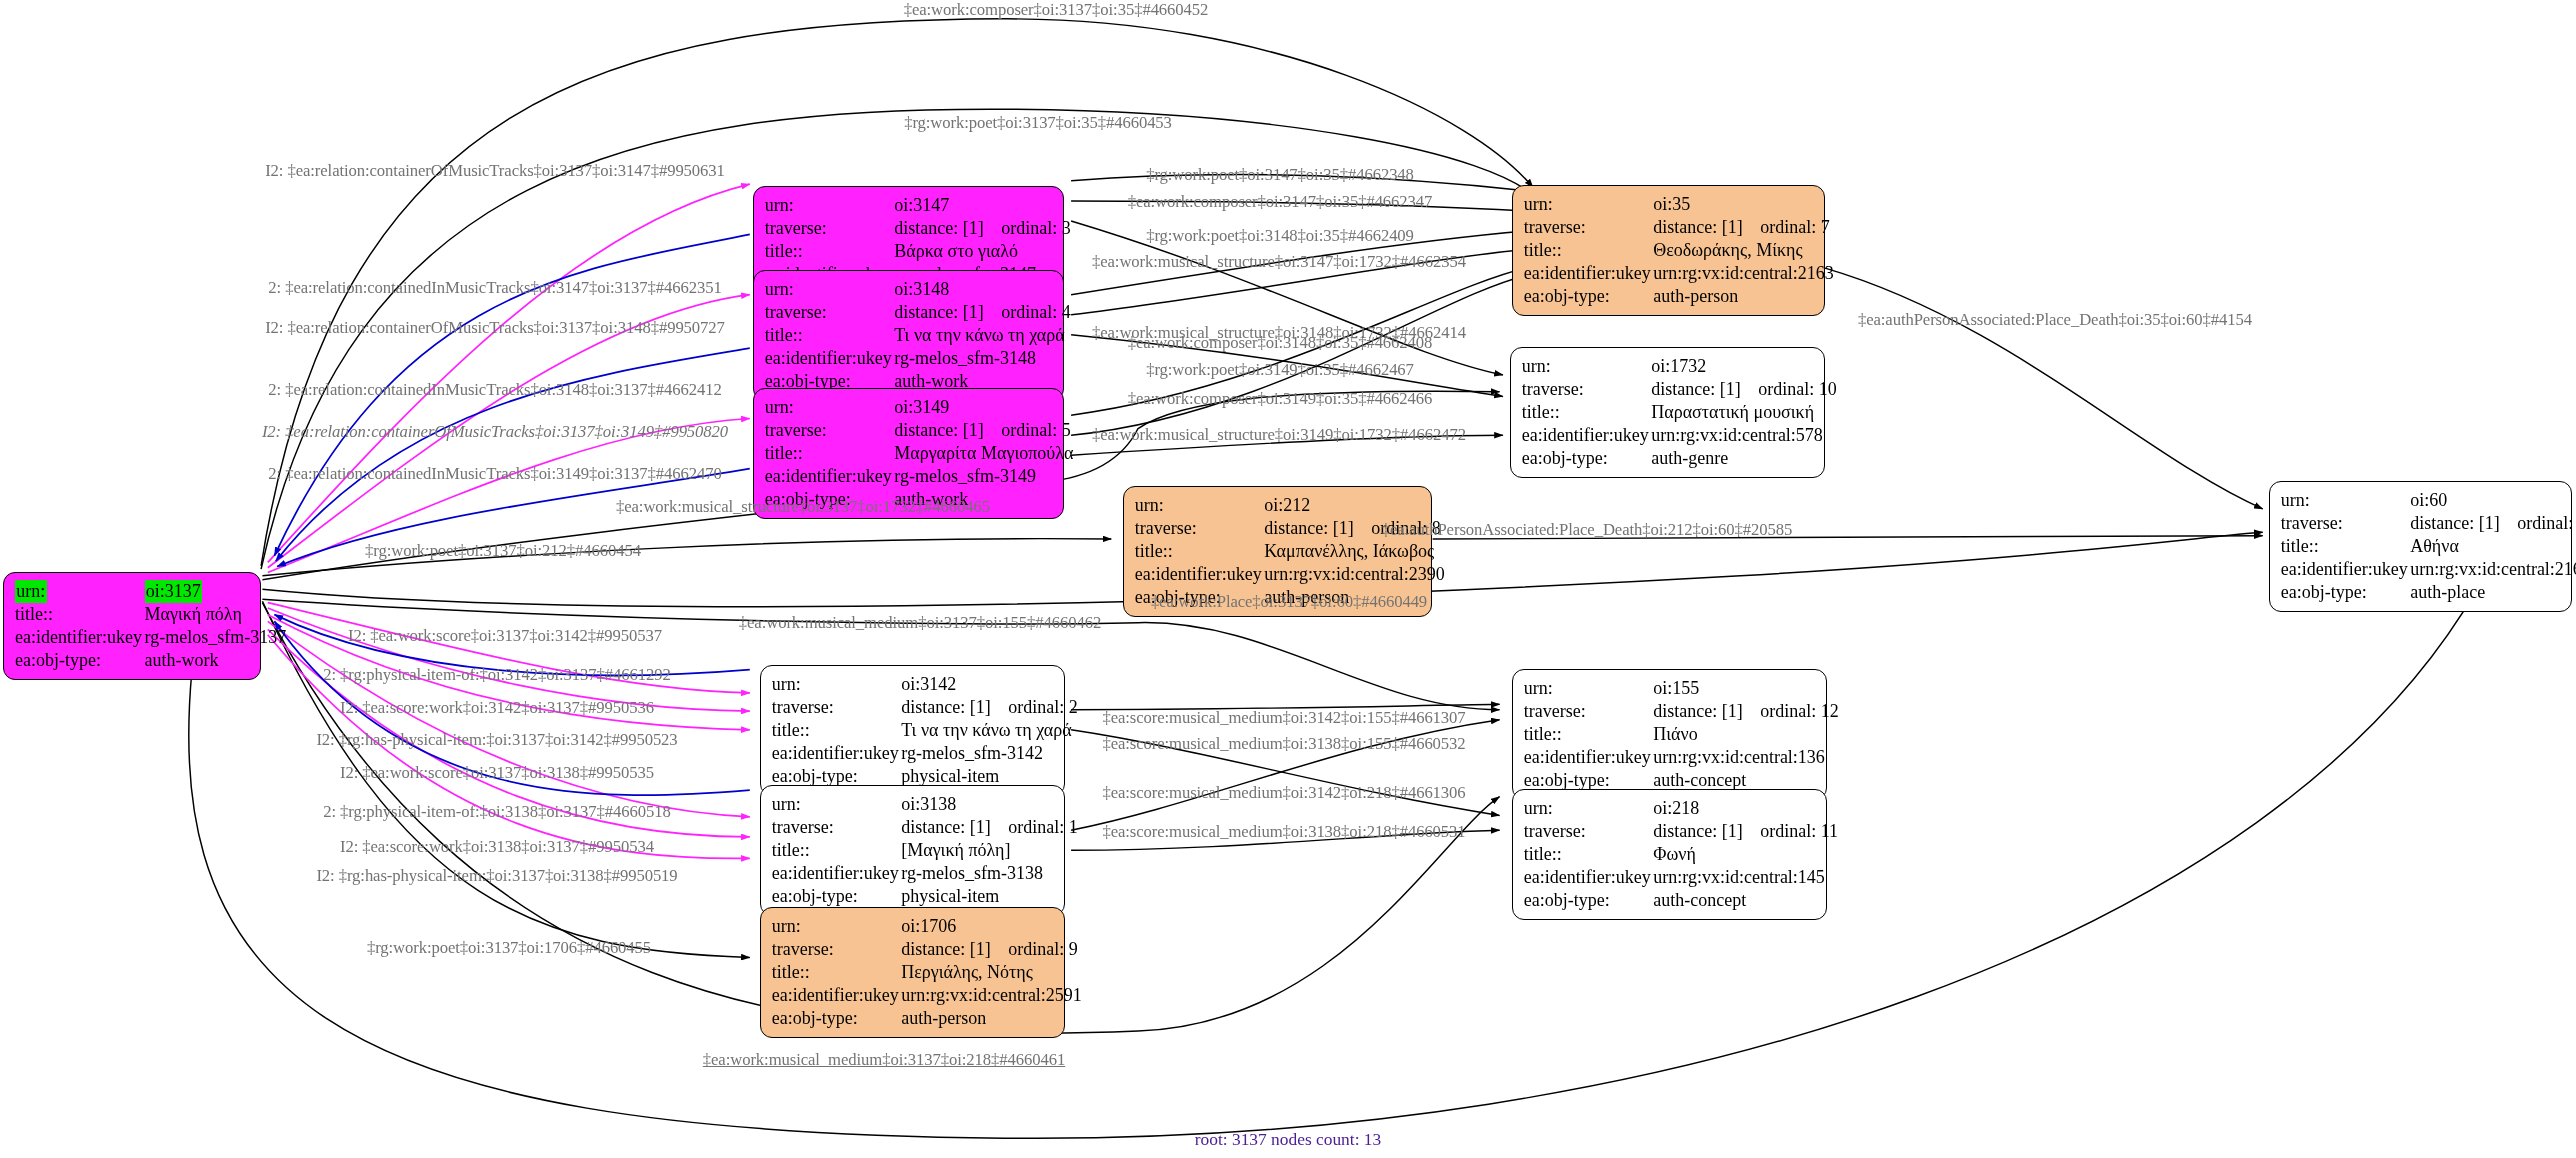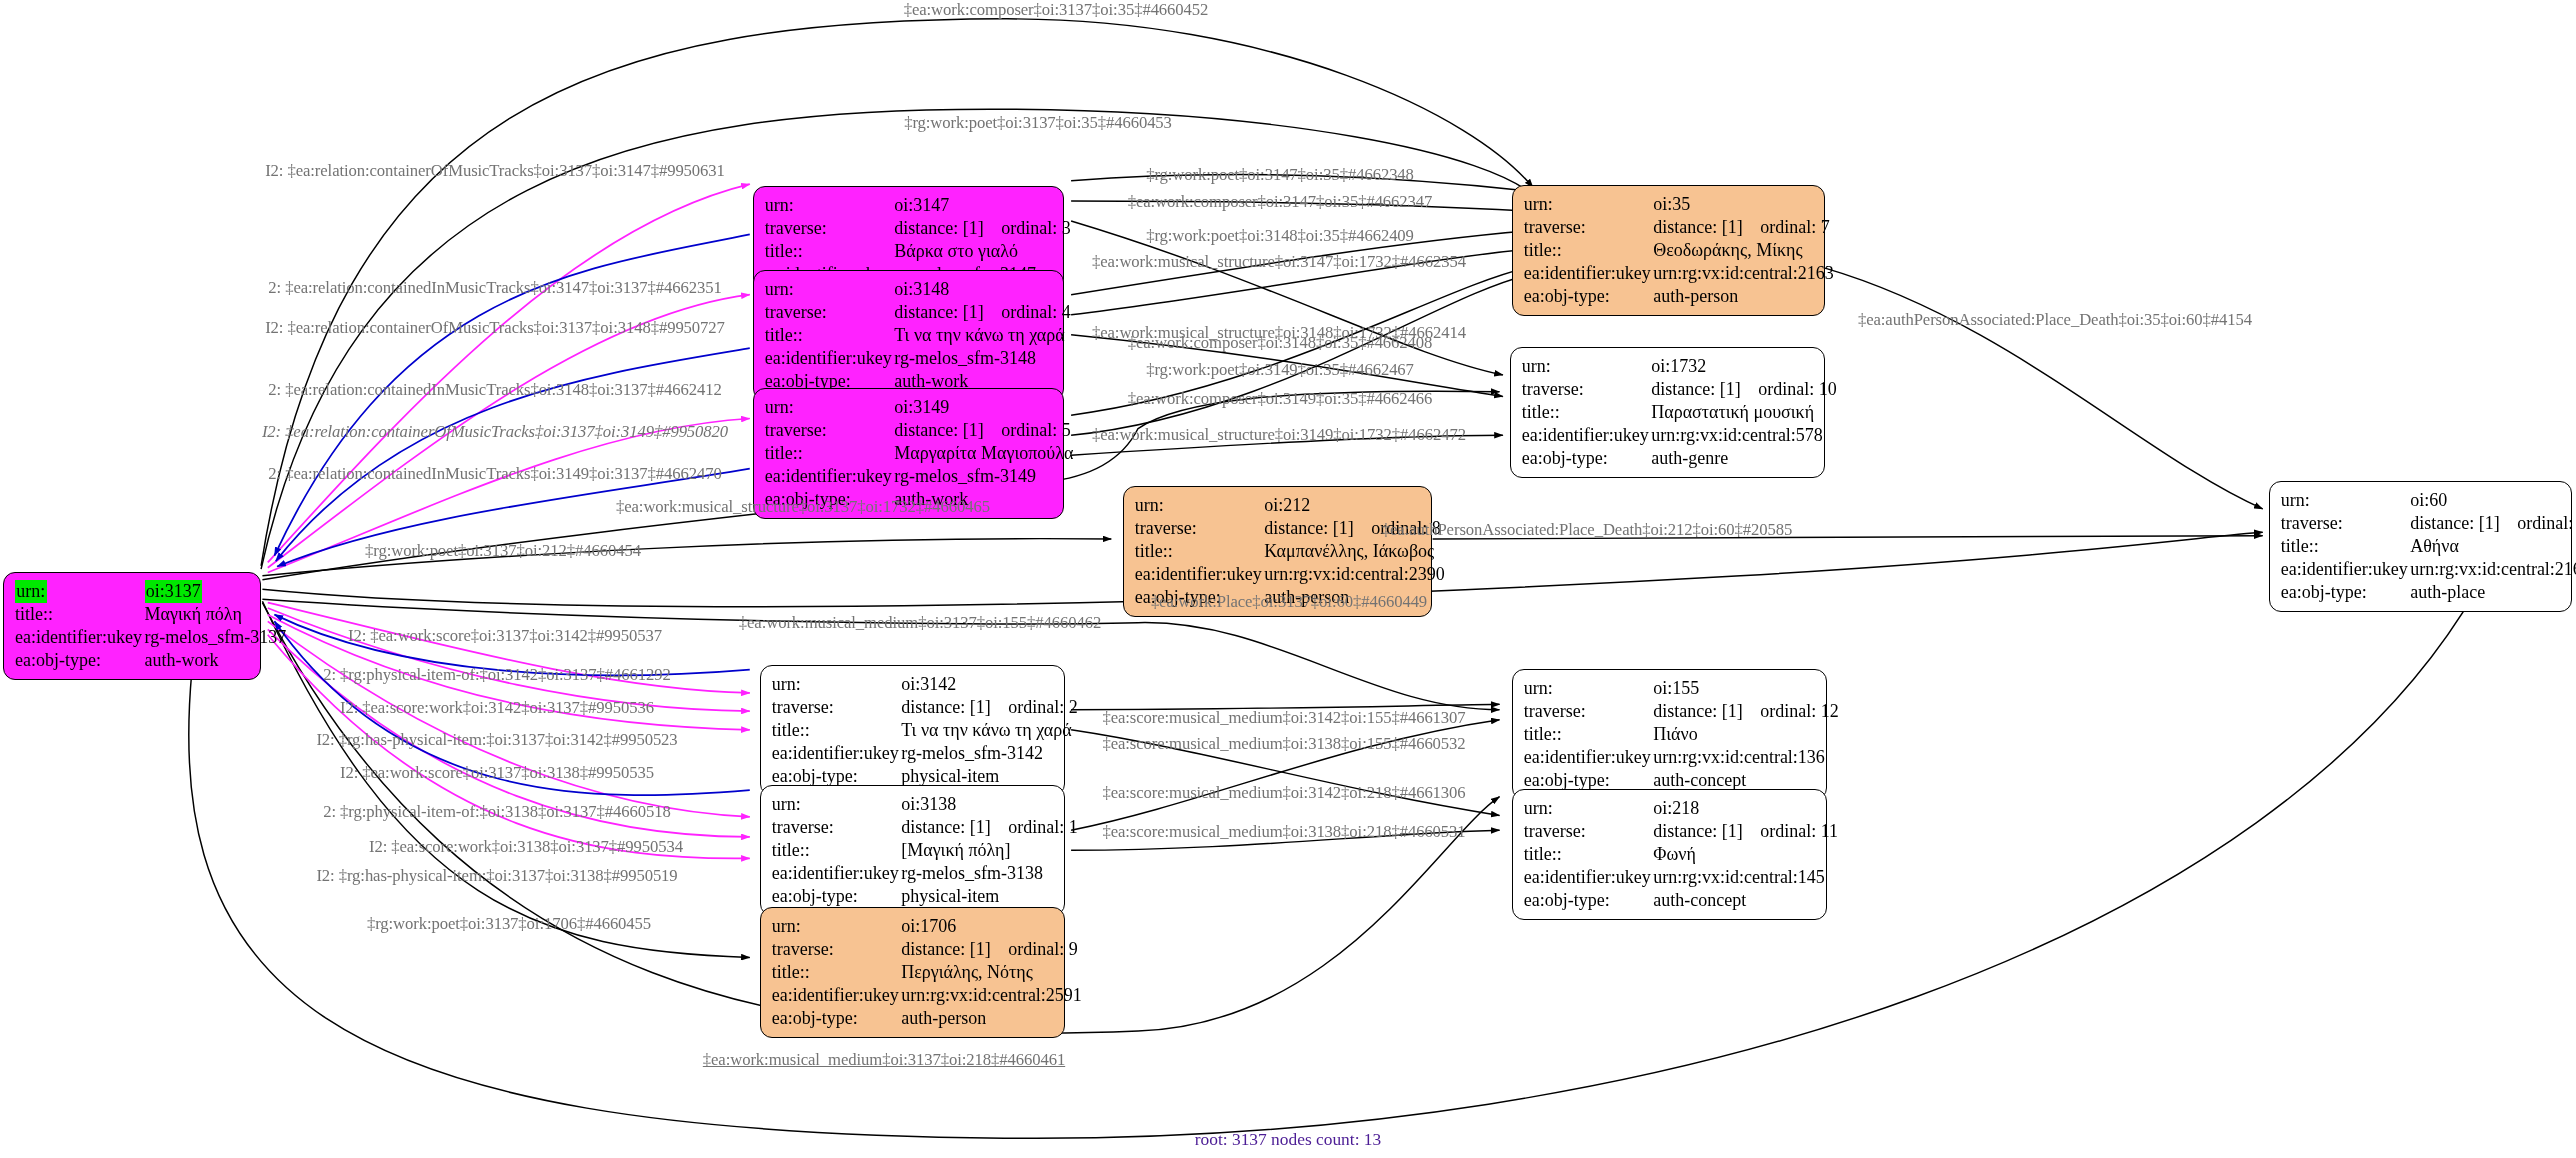--- a/index.html
+++ b/index.html
@@ -472,26 +472,26 @@
   <div class="elabel" style="left:1587px;top:530px;">‡ea:authPersonAssociated:Place_Death‡oi:212‡oi:60‡#20585</div>
   <div class="elabel" style="left:1289px;top:602px;">‡ea:work:Place‡oi:3137‡oi:60‡#4660449</div>
   <div class="elabel" style="left:920px;top:623px;">‡ea:work:musical_medium‡oi:3137‡oi:155‡#4660462</div>
 
   <div class="elabel" style="left:497px;top:636px;margin-left:8px;">I2: ‡ea:work:score‡oi:3137‡oi:3142‡#9950537</div>
   <div class="elabel" style="left:497px;top:675px;">2: ‡rg:physical-item-of:‡oi:3142‡oi:3137‡#4661292</div>
   <div class="elabel" style="left:497px;top:708px;">I2: ‡ea:score:work‡oi:3142‡oi:3137‡#9950536</div>
   <div class="elabel" style="left:497px;top:740px;">I2: ‡rg:has-physical-item:‡oi:3137‡oi:3142‡#9950523</div>
   <div class="elabel" style="left:497px;top:773px;">I2: ‡ea:work:score‡oi:3137‡oi:3138‡#9950535</div>
   <div class="elabel" style="left:497px;top:812px;">2: ‡rg:physical-item-of:‡oi:3138‡oi:3137‡#4660518</div>
-  <div class="elabel" style="left:526px;top:847px;">I2: ‡ea:score:work‡oi:3138‡oi:3137‡#9950534</div>
+  <div class="elabel" style="left:497px;top:847px;">I2: ‡ea:score:work‡oi:3138‡oi:3137‡#9950534</div>
   <div class="elabel" style="left:497px;top:876px;">I2: ‡rg:has-physical-item:‡oi:3137‡oi:3138‡#9950519</div>
 
   <div class="elabel" style="left:1284px;top:718px;">‡ea:score:musical_medium‡oi:3142‡oi:155‡#4661307</div>
   <div class="elabel" style="left:1284px;top:744px;">‡ea:score:musical_medium‡oi:3138‡oi:155‡#4660532</div>
   <div class="elabel" style="left:1284px;top:793px;">‡ea:score:musical_medium‡oi:3142‡oi:218‡#4661306</div>
   <div class="elabel" style="left:1284px;top:832px;">‡ea:score:musical_medium‡oi:3138‡oi:218‡#4660531</div>
 
-  <div class="elabel" style="left:509px;top:924px;">‡rg:work:poet‡oi:3137‡oi:1706‡#4660455</div>
+  <div class="elabel" style="left:509px;top:948px;">‡rg:work:poet‡oi:3137‡oi:1706‡#4660455</div>
   <div class="elabel" style="left:884px;top:1060px;text-decoration:underline;">‡ea:work:musical_medium‡oi:3137‡oi:218‡#4660461</div>
 
   <div class="footer" style="left:1288px;top:1139px;">root: 3137 nodes count: 13</div>
 </div>
 
 
 </body></html>

